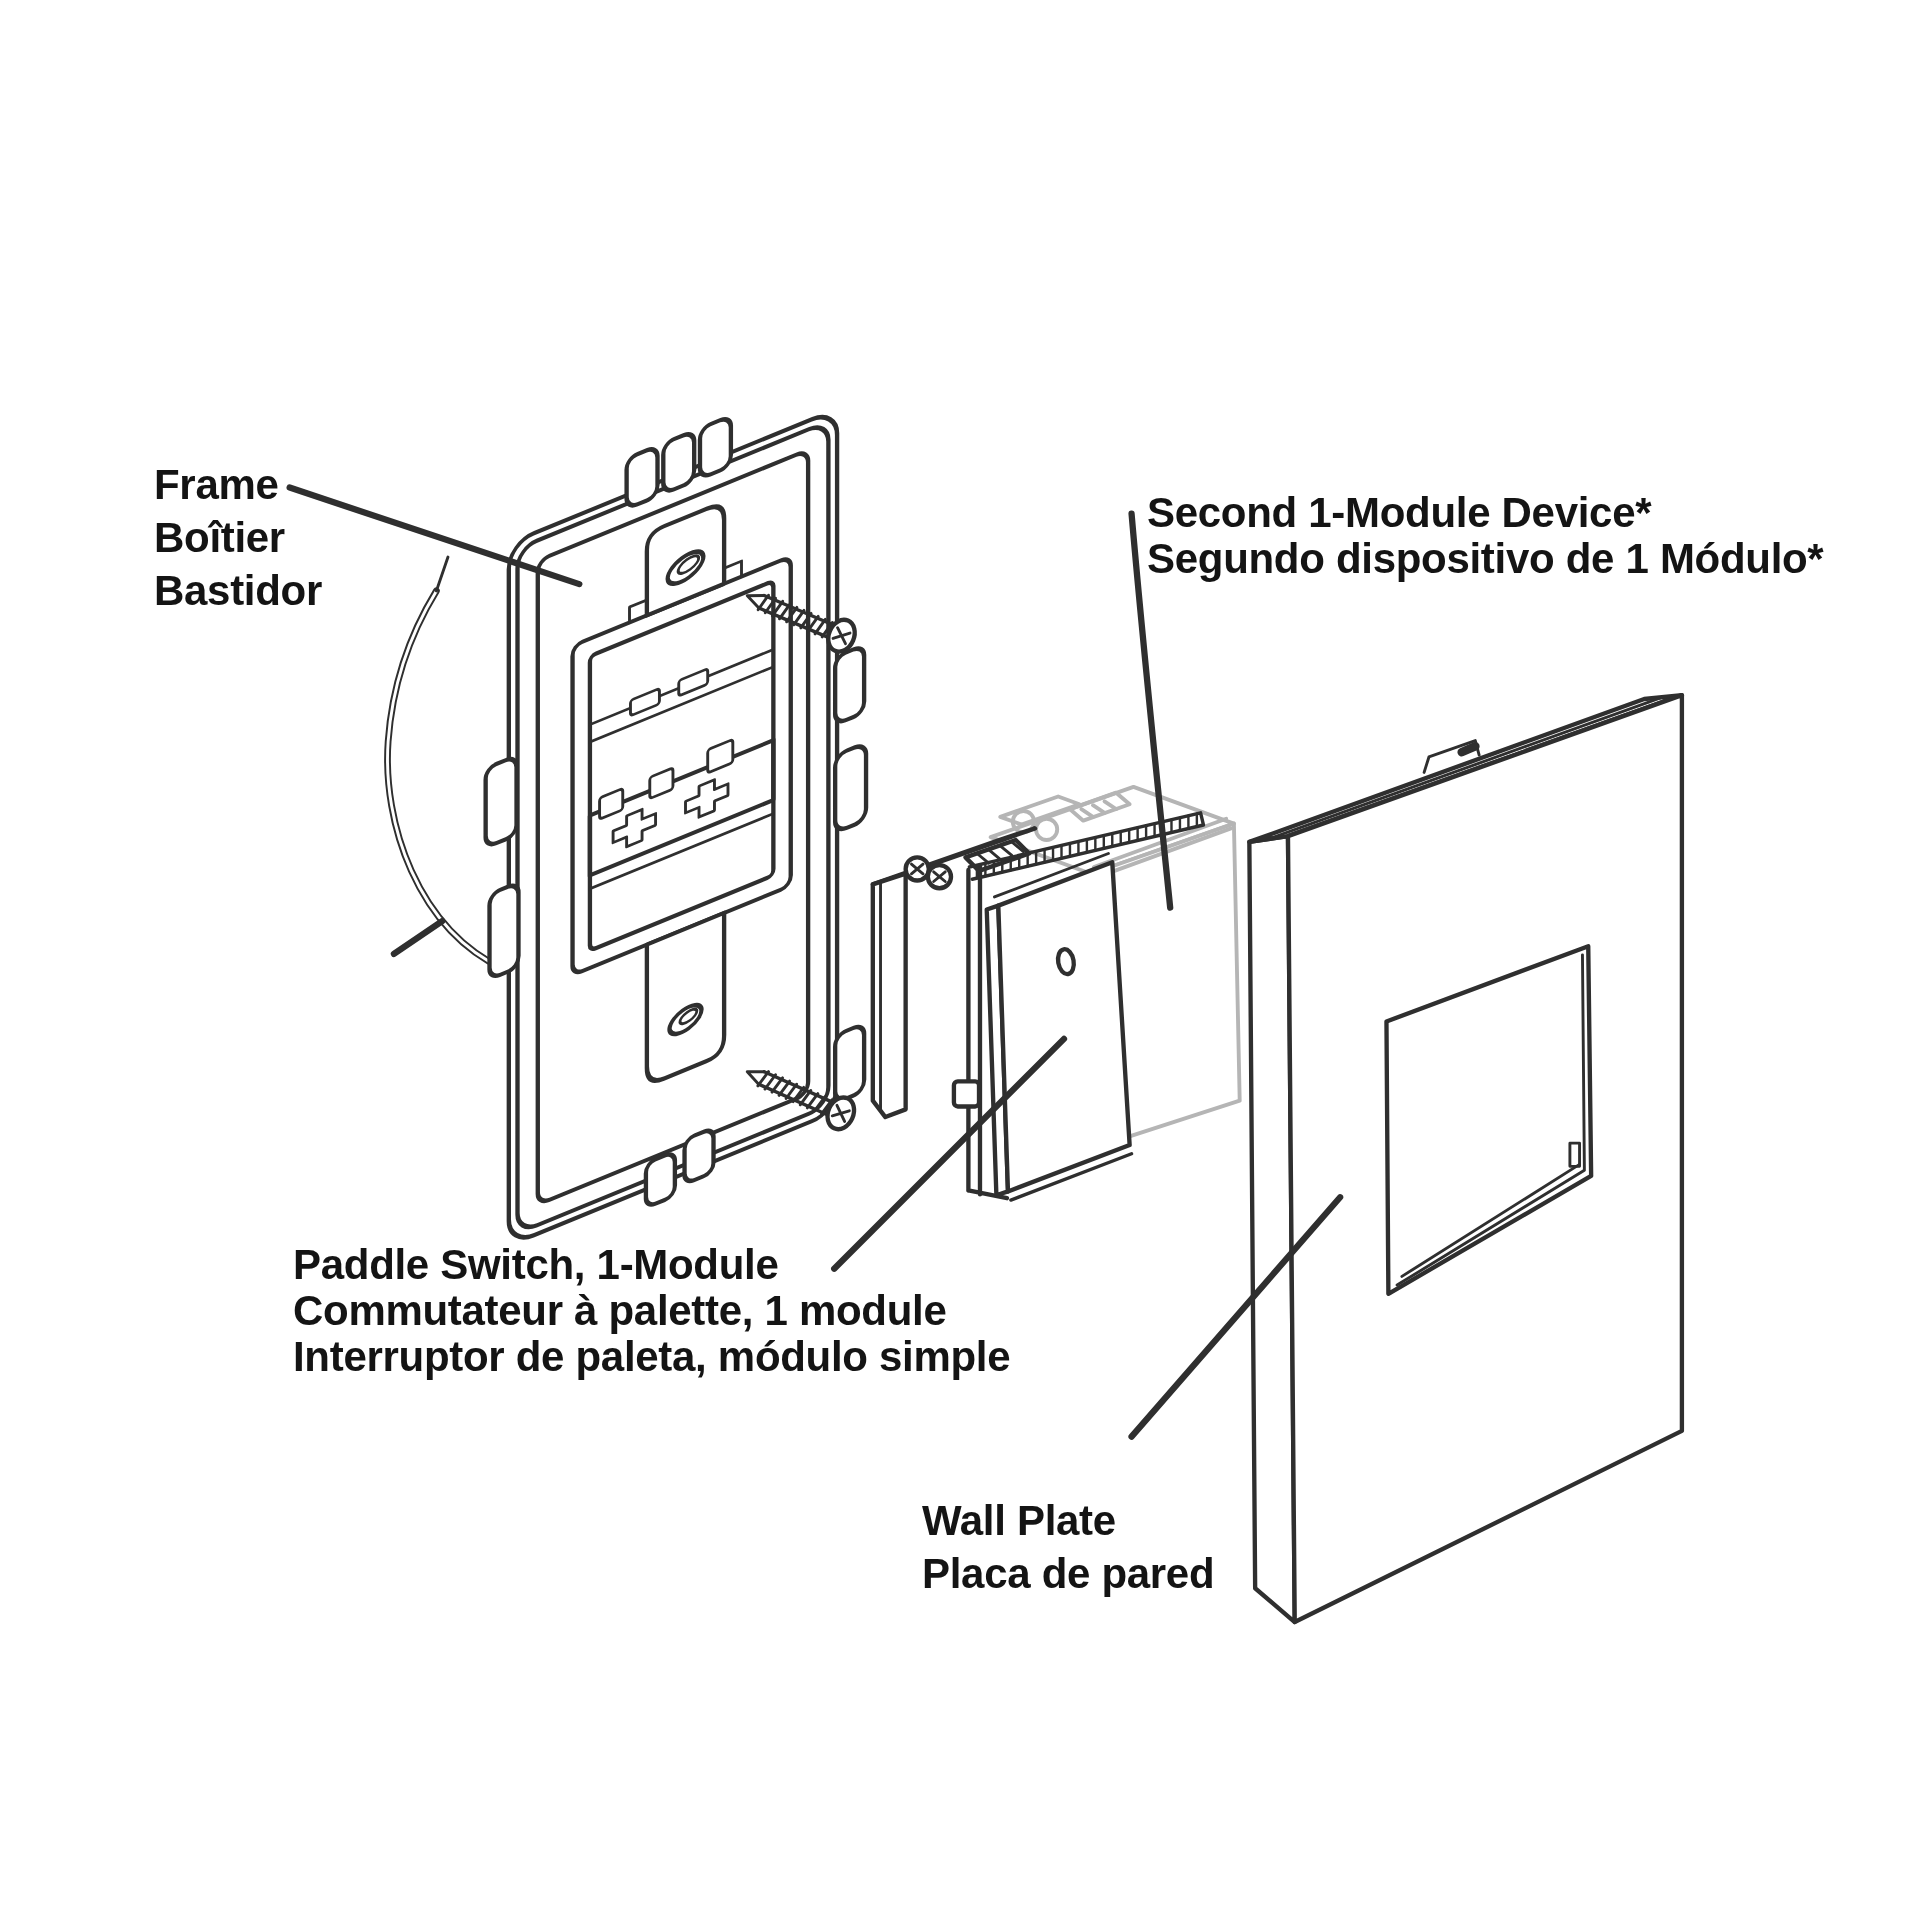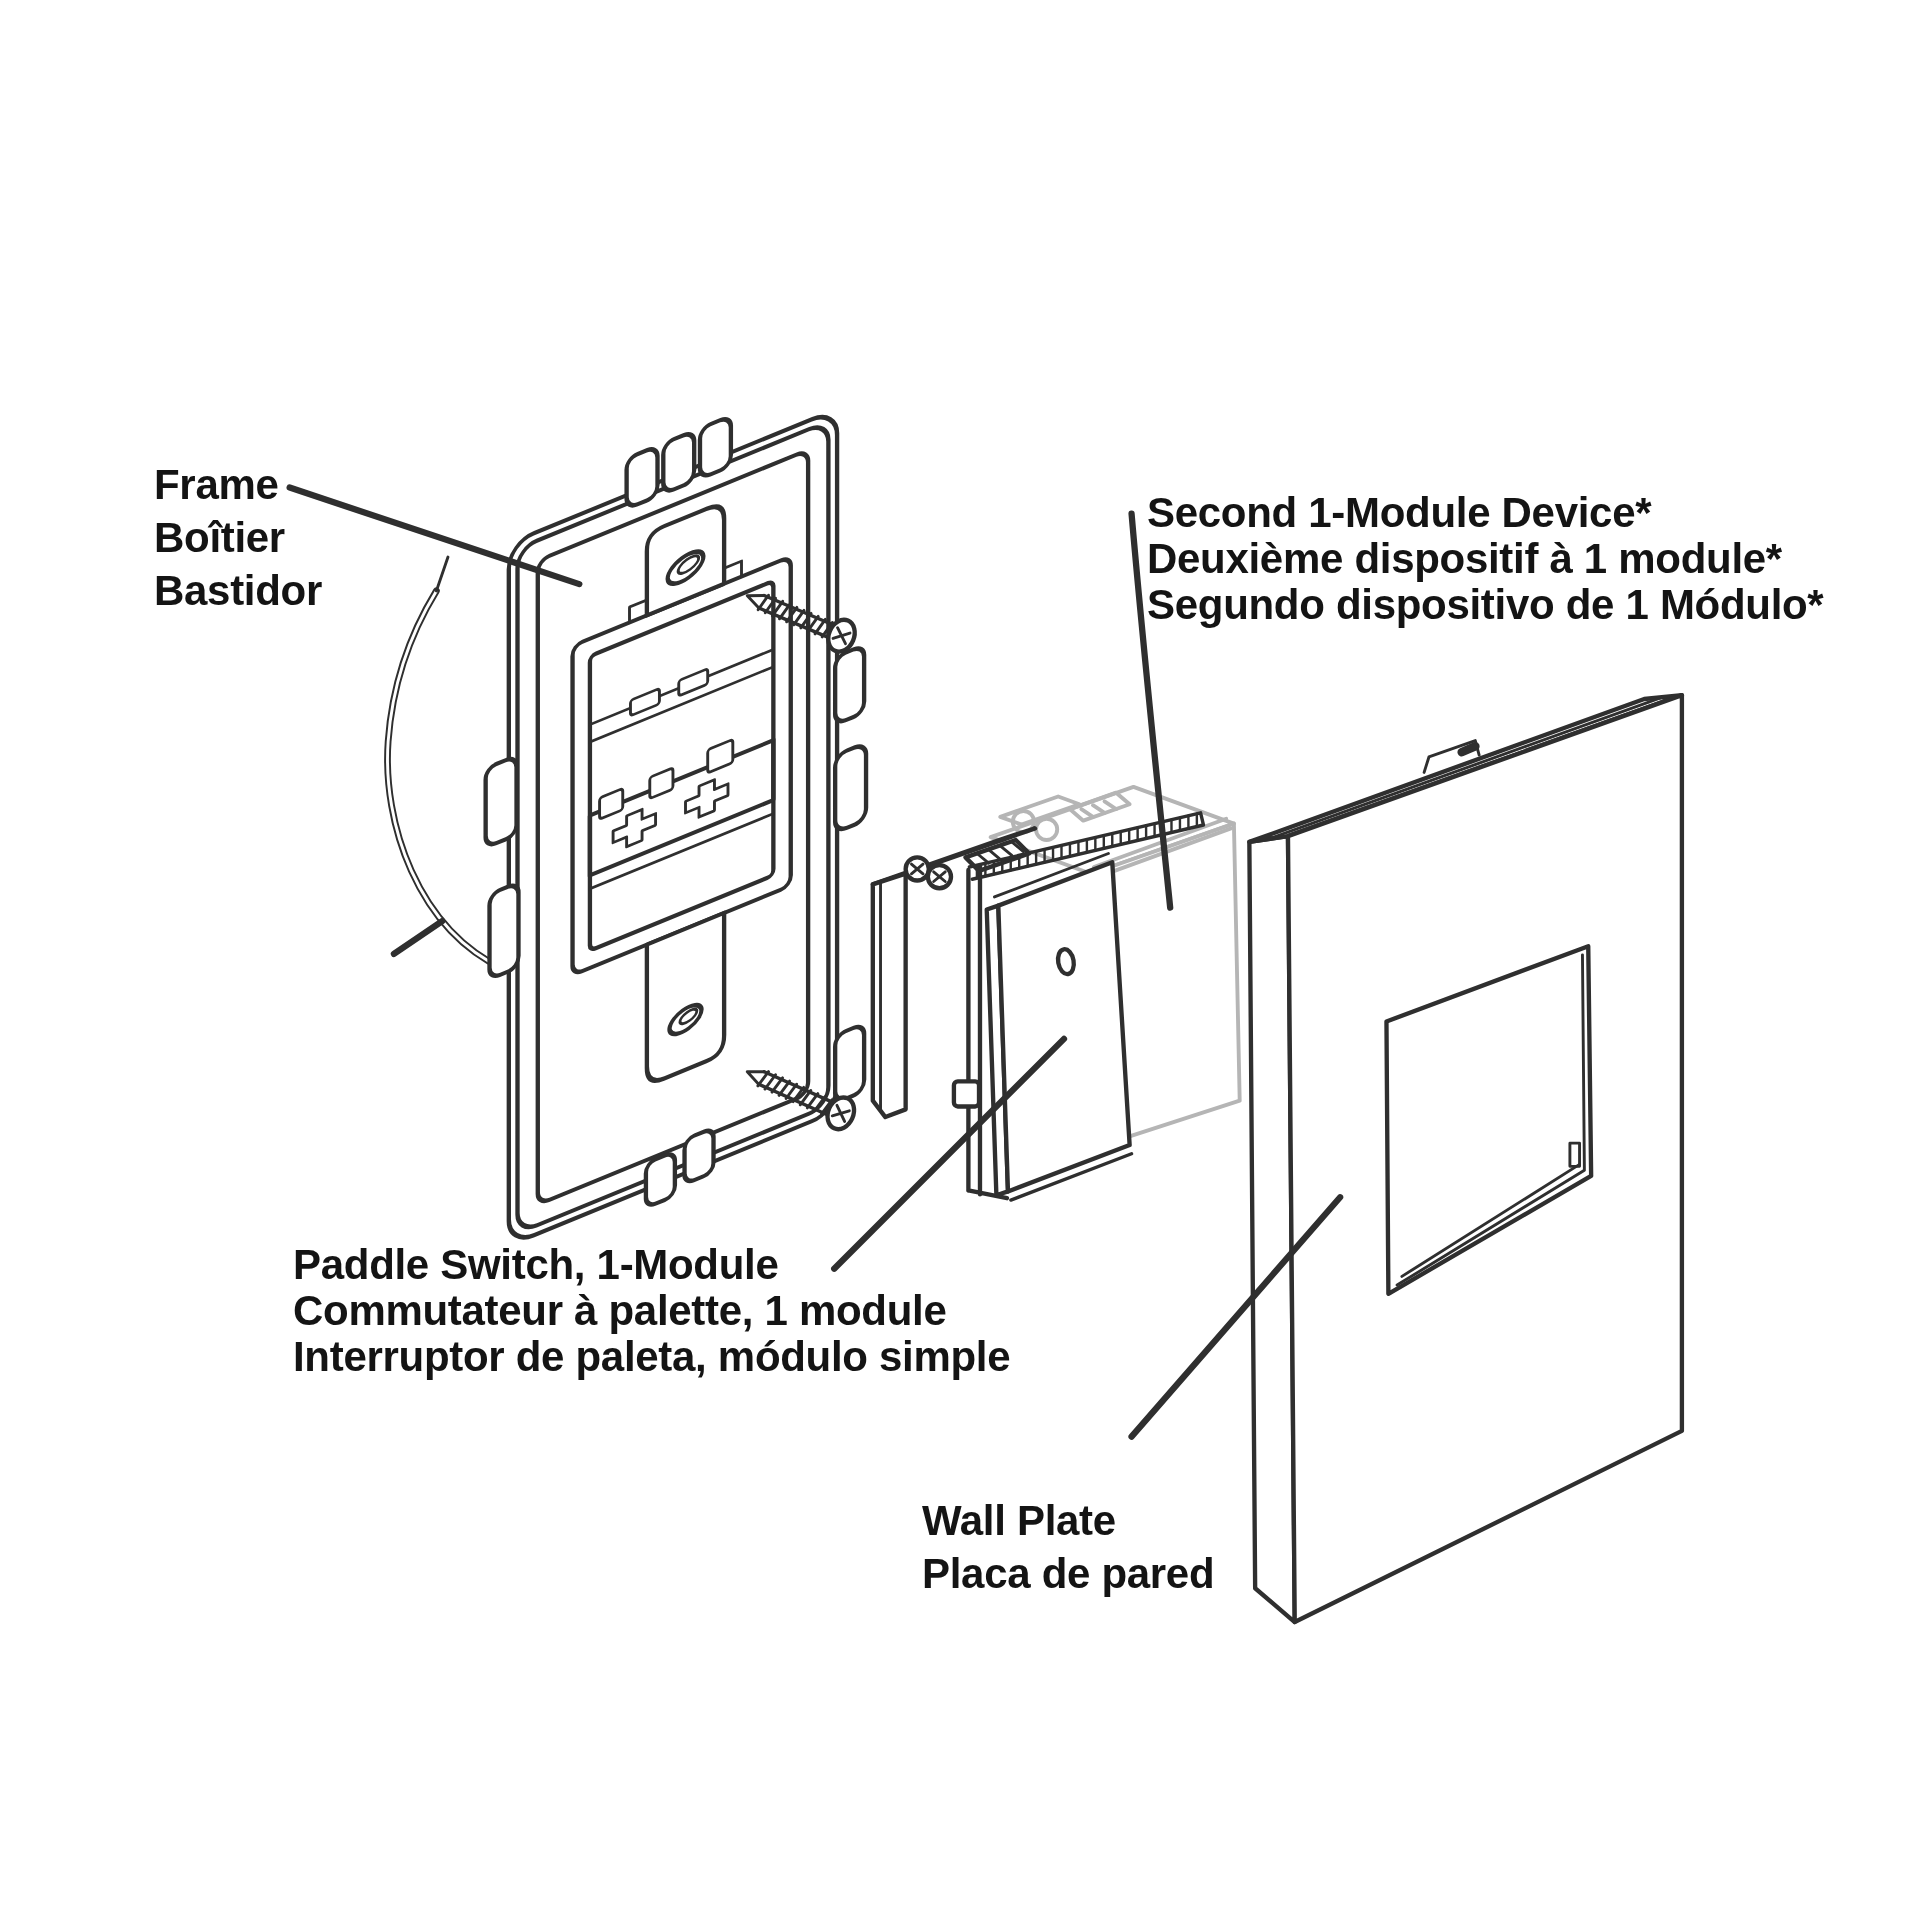--- a/index.html
+++ b/index.html
@@ -235,21 +235,20 @@
 
   <div class="lbl lh54" style="left:154px;top:458px">
     <div>Frame</div>
     <div>Boîtier</div>
     <div>Bastidor</div>
   </div>
 
 
   <div class="lbl lh48" style="left:1147px;top:490px">
     <div>Second 1-Module Device*</div>
-    <div>Deuxième dispositif à 1 module*</div>
     <div>Segundo dispositivo de 1 Módulo*</div>
   </div>
 
   <div class="lbl lh48" style="left:293px;top:1242px">
     <div>Paddle Switch, 1-Module</div>
     <div>Commutateur à palette, 1 module</div>
     <div>Interruptor de paleta, módulo simple</div>
   </div>
 
   <div class="lbl lh54" style="left:922px;top:1494px">

